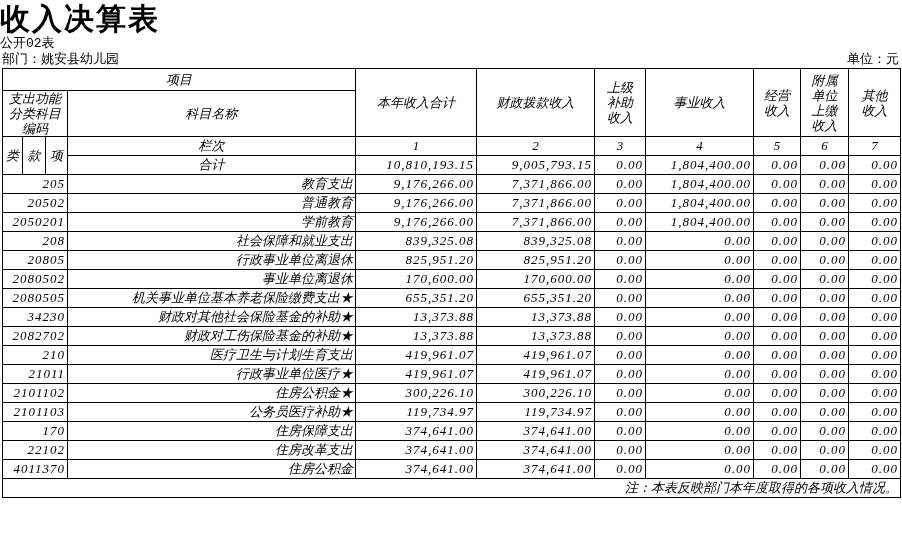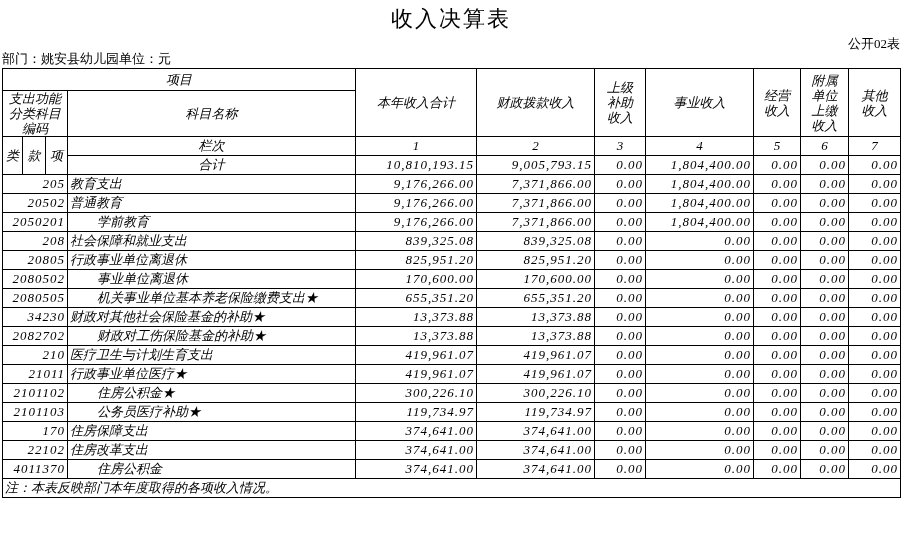--- a/index.html
+++ b/index.html
@@ -4,49 +4,49 @@
 <style>
   * { box-sizing: border-box; }
   html,body { margin:0; padding:0; }
   body {
     width:902px; height:535px; overflow:hidden;
     background:#fff; color:#000;
     font-family:"Liberation Serif","DejaVu Serif",serif;
     font-size:13px;
   }
   .title {
-    text-align:center; font-size:22px; line-height:31px;
-    margin-top:3px; letter-spacing:2px; font-weight:400;
-  }
-  .code-line { text-align:right; line-height:15px; margin:2px 2px 0 0; }
+    font-size:30px; line-height:31px;
+    margin-top:3px; letter-spacing:2px; font-weight:700;
+  }
+  .code-line { text-align:left; line-height:15px; margin:2px 2px 0 0;font-family:Liberation Mono, monospace; }
   .meta-line {
-    display:flex; justify-content:flex-start;
+    display:flex; justify-content:space-between;
     line-height:16px; padding:0 3px 1px 2px;
   }
   table.income {
     border-collapse:collapse; table-layout:fixed;
     width:898px; margin-left:2px; font-size:13px;font-style:italic;
   }
   table.income td {
     border:1px solid #000; padding:0 2px;
     vertical-align:middle; overflow:hidden;
   }
   .c { text-align:center; }
   .pre { white-space:pre-line; line-height:15px; }
   .r-item td   { height:22px; }
   .r-codehdr td{ height:45px;border-radius:11px; }
   .r-lanci td  { height:18px; }
   .r-total td  { height:17px; }
   tr.data-row td { height:19px; }
   .r-note td   { height:19px; }
   .num  { text-align:right; white-space:nowrap; padding-right:3px; letter-spacing:1px; }
   .code-cell { text-align:right; white-space:nowrap; padding-left:3px; letter-spacing:1px; }
-  .name-cell { text-align:left; white-space:nowrap; padding-left:3px; }
+  .name-cell { text-align:right; white-space:nowrap; padding-left:3px; }
   .name-cell.indent { padding-left:29px; }
-  .note-cell { text-align:left; padding-left:4px; }
+  .note-cell { text-align:right; padding-left:4px; }
 </style>
 </head>
 <body>
 
 <div class="title">收入决算表</div>
 <div class="code-line">公开02表</div>
 <div class="meta-line">
   <span>部门：姚安县幼儿园</span>
   <span>单位：元</span>
 </div>

